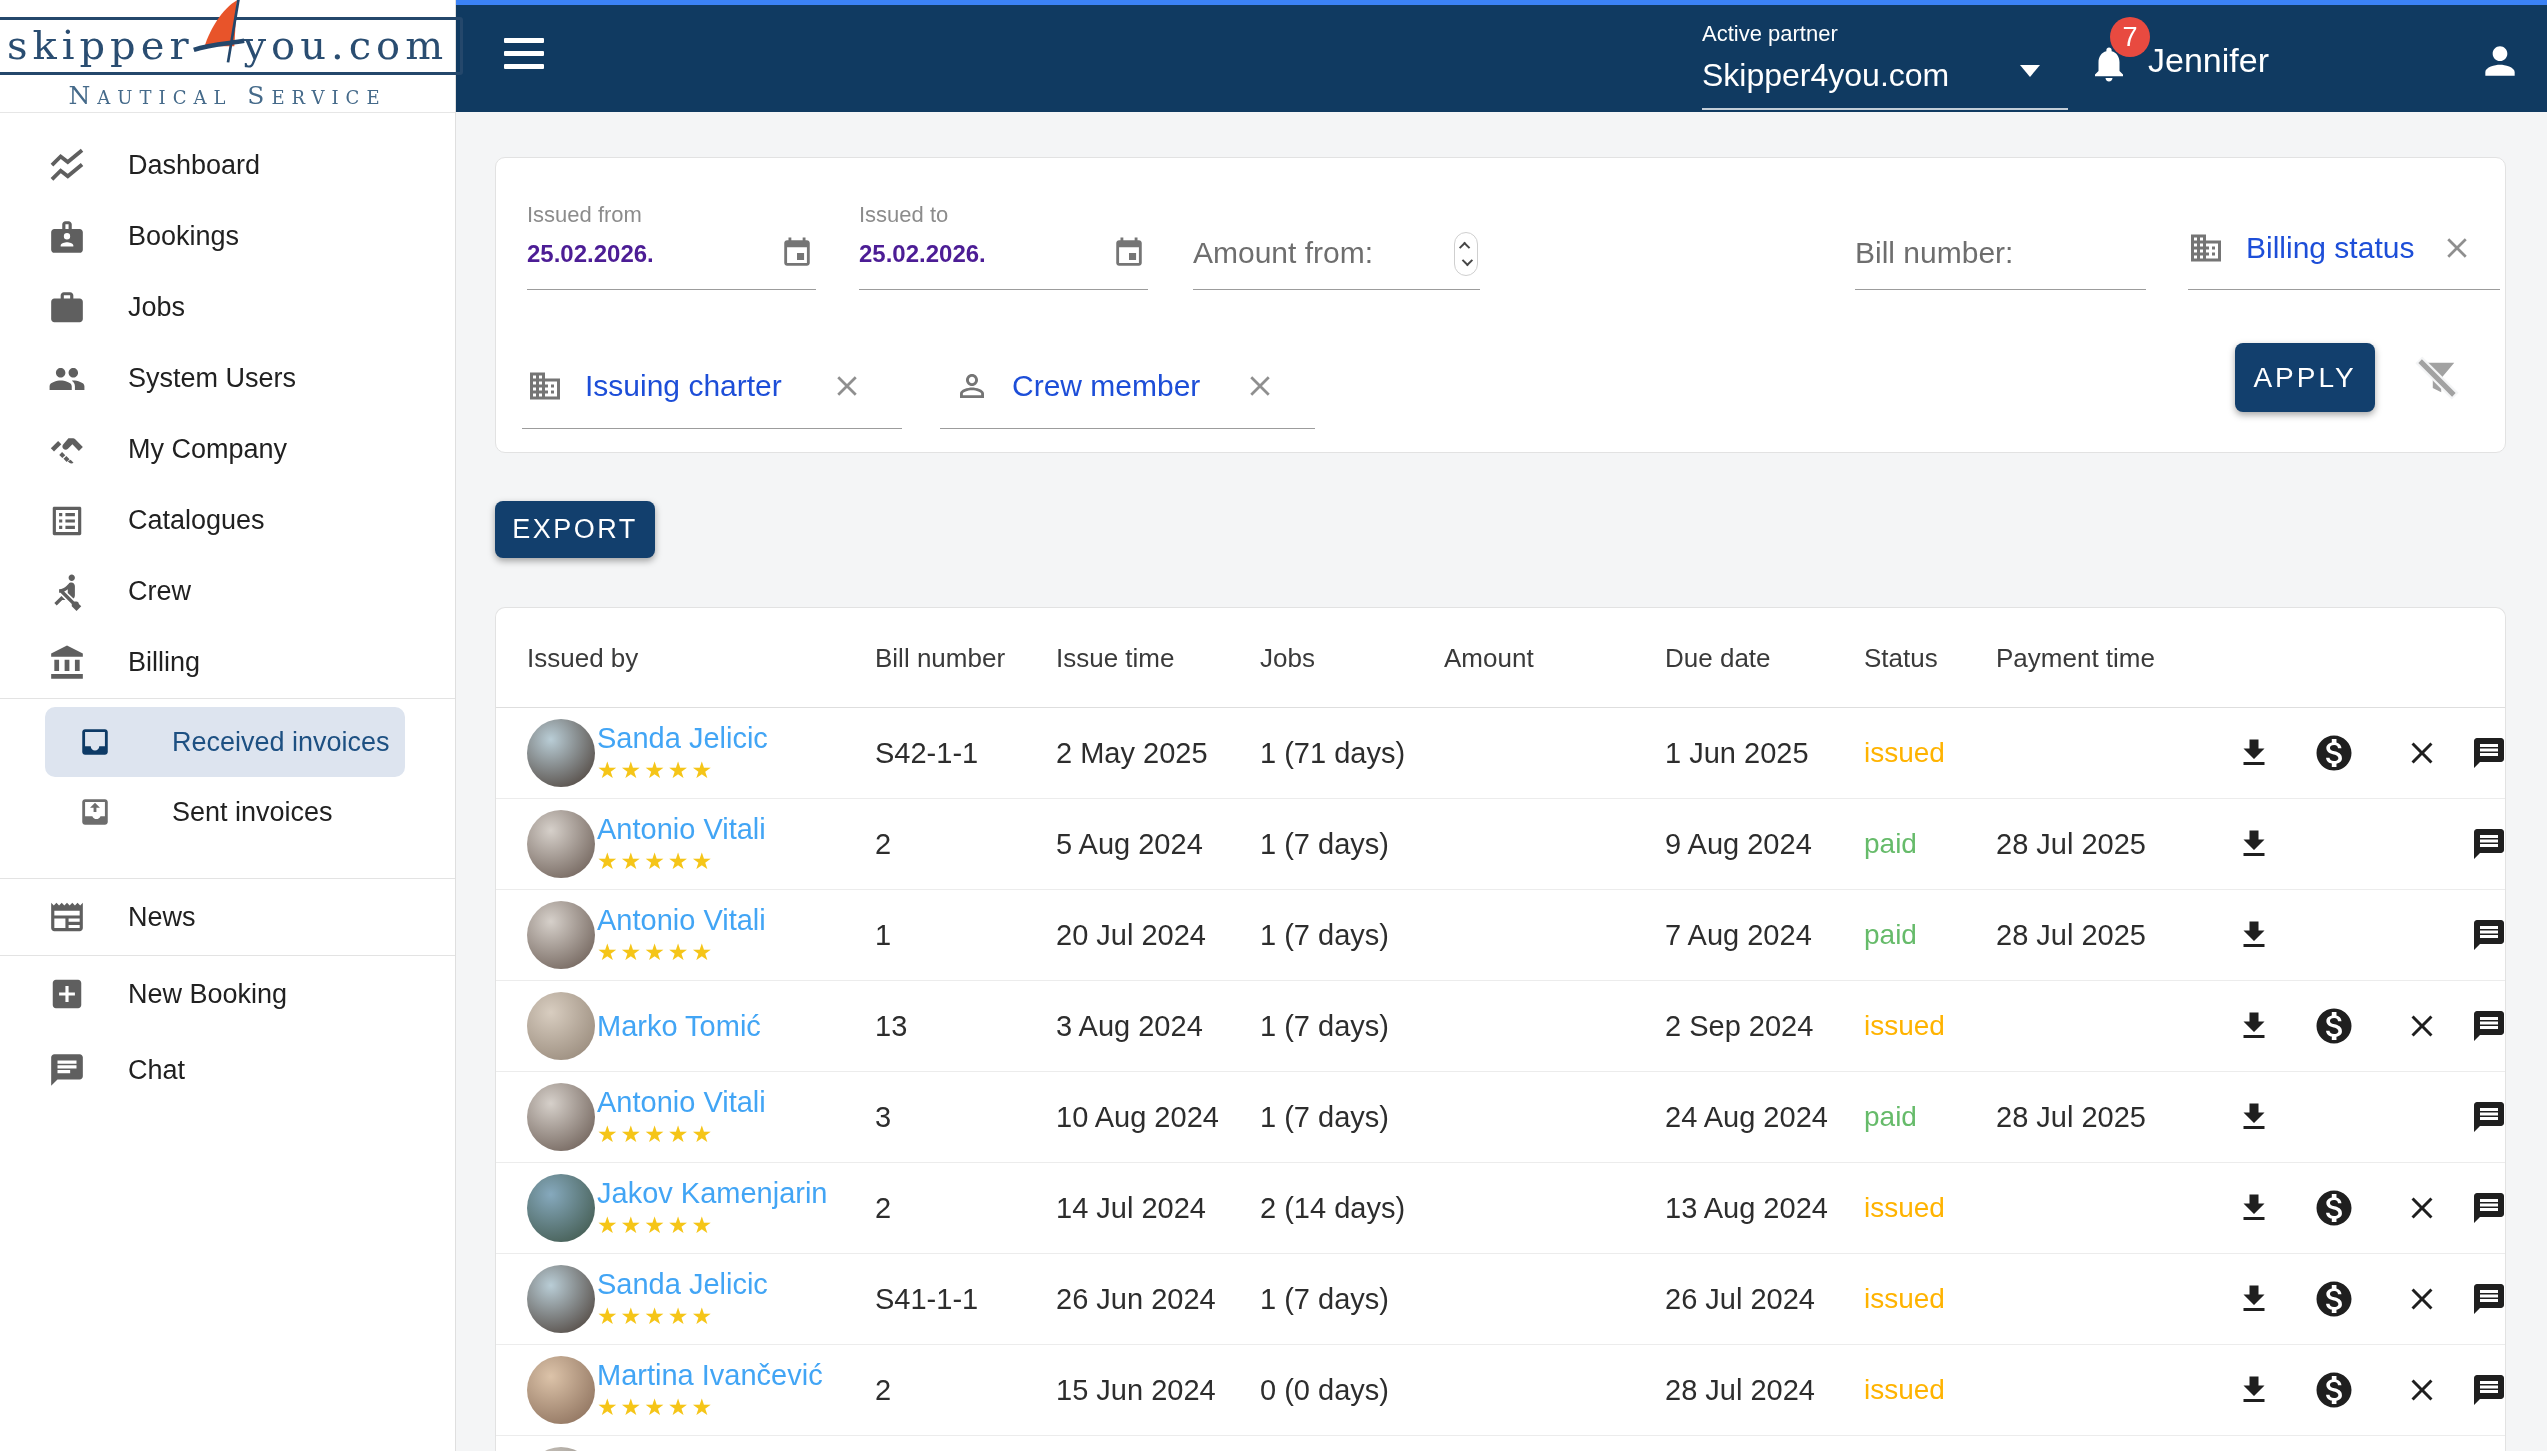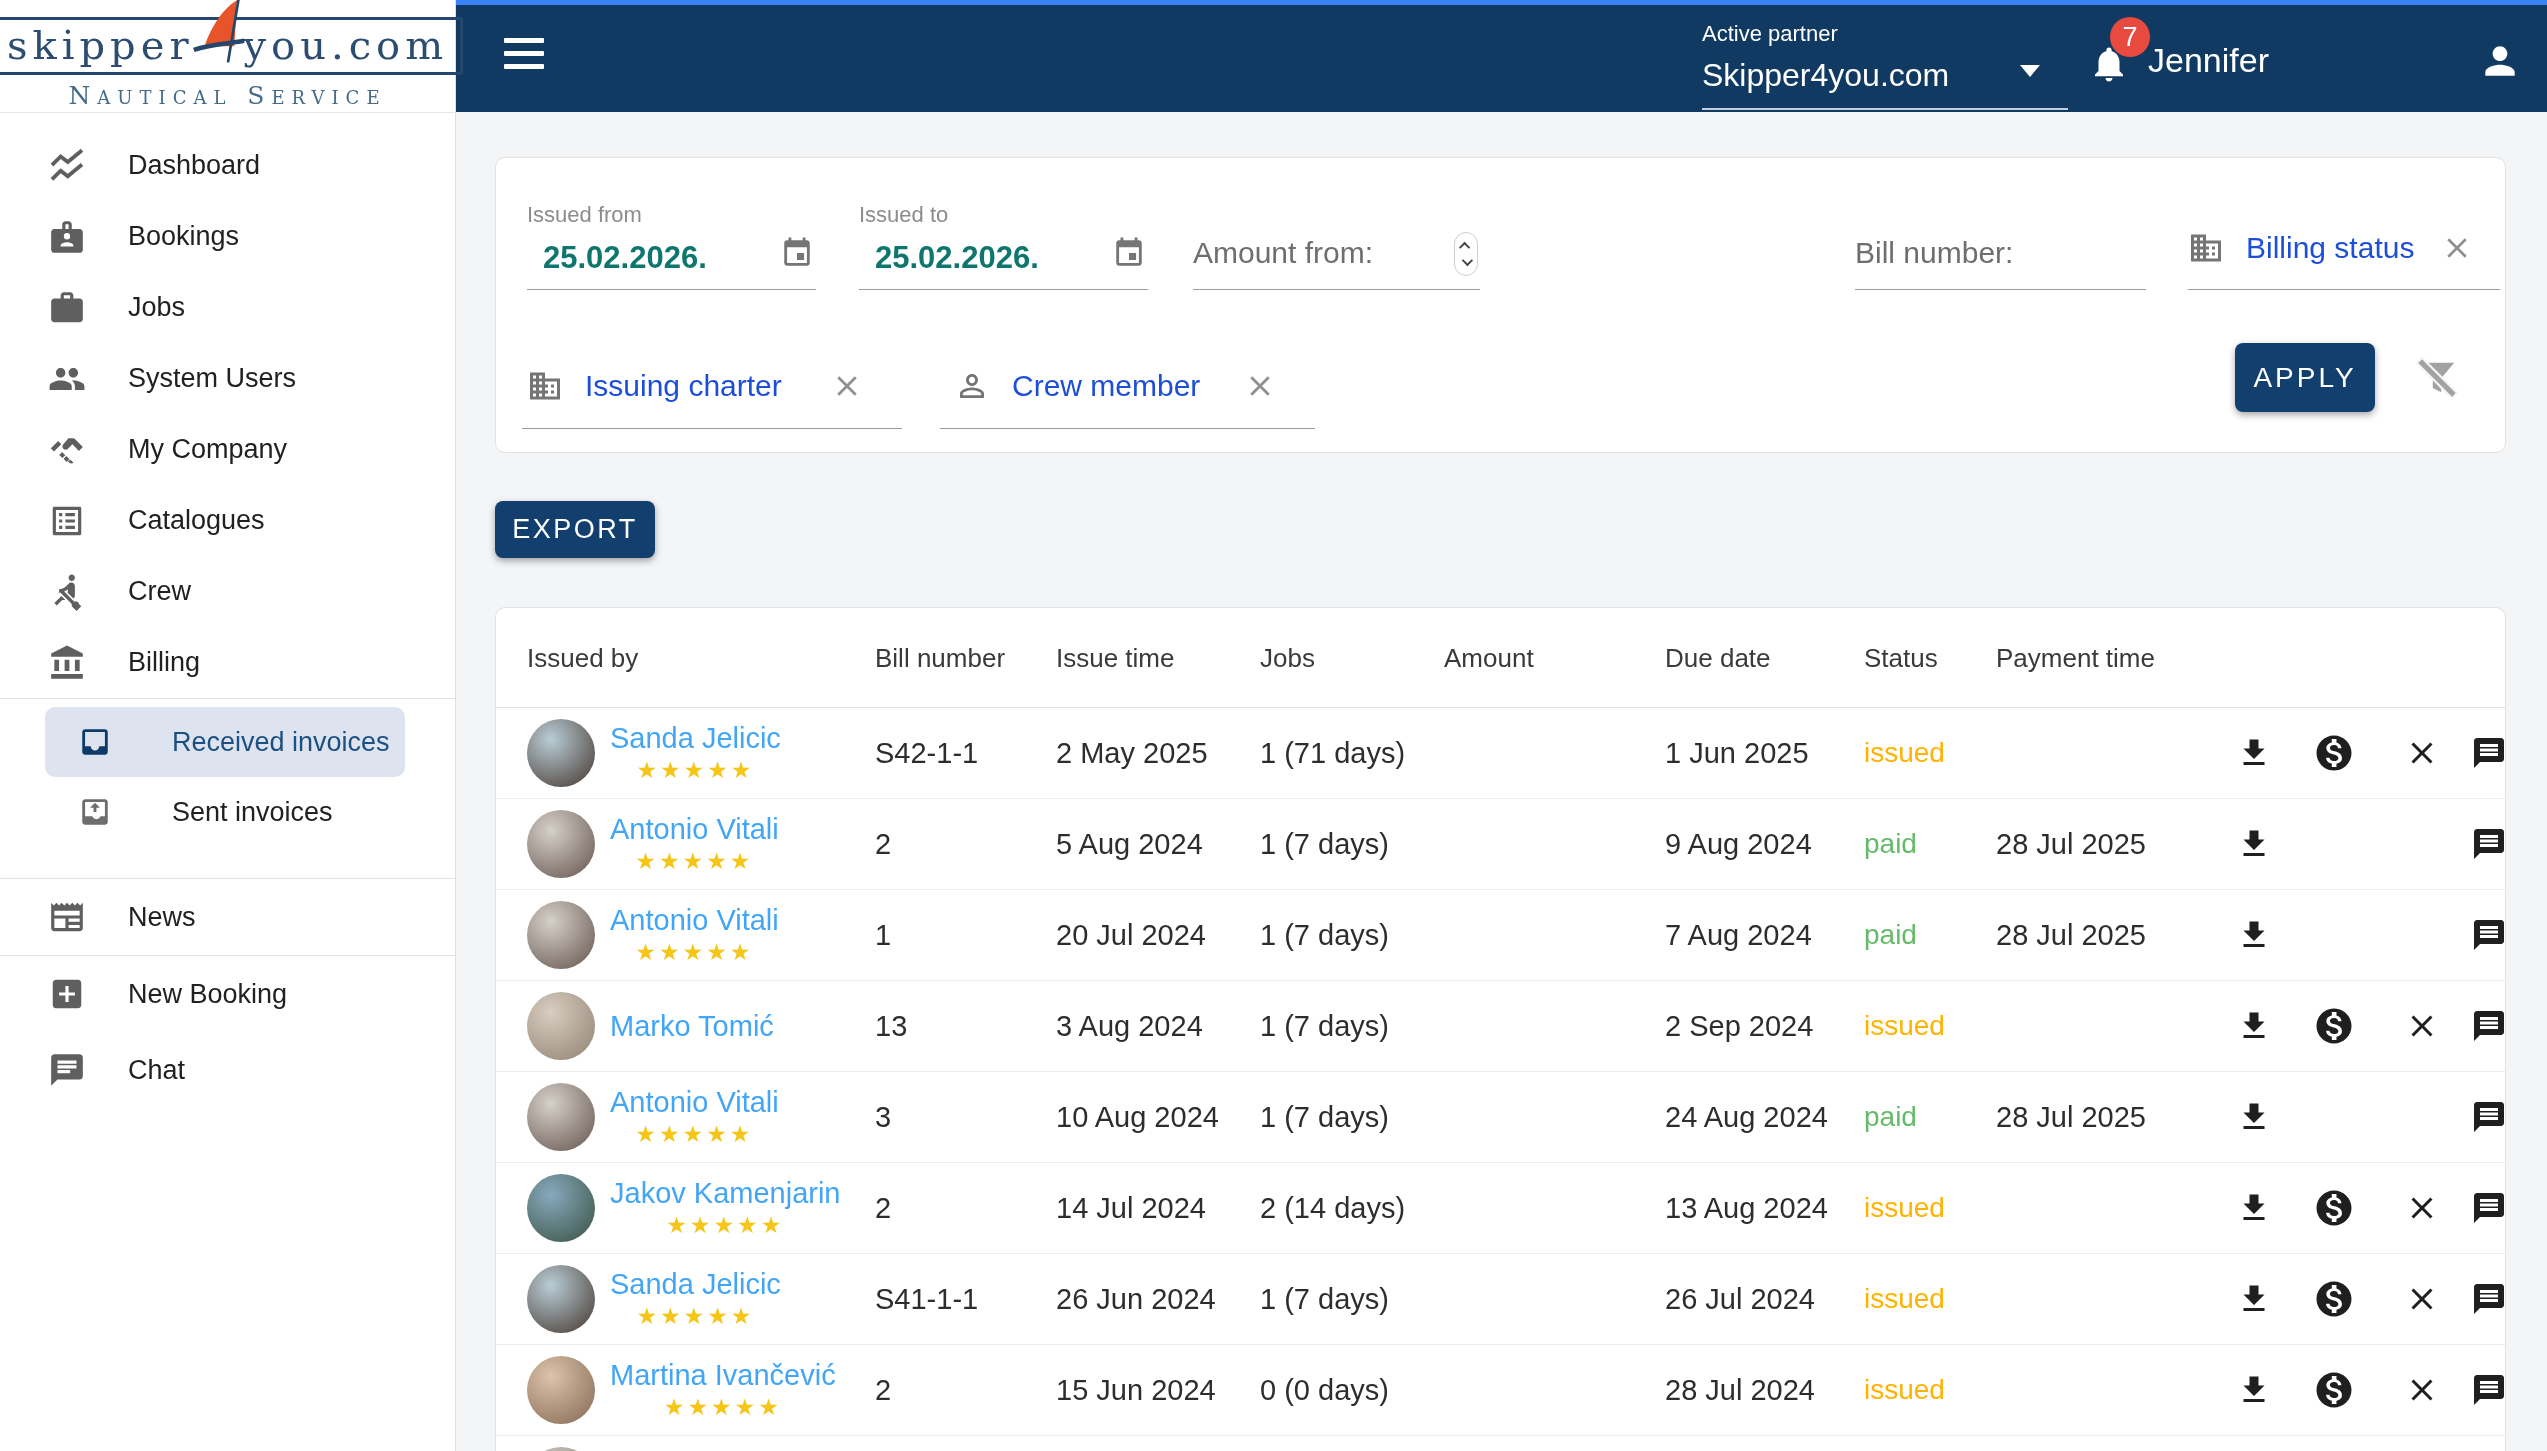--- a/index.html
+++ b/index.html
@@ -55,21 +55,21 @@
   .account { position:absolute; left:2022px; top:34px; width:44px; height:44px; color:#fff; cursor:pointer; }
 
   
   .main { position:absolute; left:456px; top:112px; width:2091px; height:1339px; overflow:hidden; }
   .card { background:#fff; border:1px solid #e2e2e2; border-radius:10px; }
 
   
   .filter-card { position:relative; margin:45px 0 0 39px; width:2011px; height:296px; }
   .f-field { position:absolute; top:44px; height:88px; border-bottom:1px solid #9c9c9c; }
   .f-label { font-size:22px; color:#8c8c8c; }
-  .f-value { font-size:31px; color:#0f766e; font-weight:bold; margin-top:12px;margin-left:16px; }
+  .f-value { font-size:24px; color:#4c1d95; font-weight:bold; margin-top:12px; }
   .f-ph { position:absolute; top:34px; font-size:30px; color:#6e6e6e; }
   .cal-icon { position:absolute; right:2px; top:34px; width:34px; height:34px; color:#757575; cursor:pointer; }
   .cal-icon svg, .b-icon svg, .p-icon svg { width:100%; height:100%; }
   .spinner { position:absolute; right:2px; top:30px; width:24px; height:44px; border:1.5px solid #cfcfcf;
     border-radius:12px; display:flex; flex-direction:column; align-items:center; justify-content:space-evenly; }
   .chev { width:8px; height:8px; border-left:2.4px solid #474747; border-top:2.4px solid #474747; }
   .chev.up { transform:rotate(45deg) translateY(2px); }
   .chev.down { transform:rotate(225deg) translateY(2px); }
   .f2-field { position:absolute; top:185px; height:86px; border-bottom:1px solid #9c9c9c;
     display:flex; align-items:center; }
@@ -90,21 +90,21 @@
 
   
   .table-card { position:relative; margin:49px 0 0 39px; width:2011px; height:896px;
     background:#fff; border:1px solid #e2e2e2; border-bottom:none; border-radius:10px 10px 0 0; overflow:hidden; }
   .thead { position:relative; height:100px; border-bottom:1px solid #dedede; }
   .th { position:absolute; top:0; line-height:100px; font-size:26px; color:#3a3a3a; }
   .c0 { left:31px; } .c1 { left:379px; } .c2 { left:560px; } .c3 { left:764px; }
   .c4 { left:948px; } .c5 { left:1169px; } .c6 { left:1368px; } .c7 { left:1500px; }
   .trow { position:relative; height:91px; border-bottom:1px solid #ececec; }
   .avatar { position:absolute; left:31px; top:11px; width:68px; height:68px; border-radius:50%; }
-  .who { position:absolute; left:114px; top:50%; transform:translateY(-50%);text-align:center; }
+  .who { position:absolute; left:101px; top:50%; transform:translateY(-50%); }
   .name { font-size:29px; color:#42a5f5; cursor:pointer; text-decoration:none; display:block; }
   .stars { font-size:23px; color:#f5c518; letter-spacing:3px; margin-top:2px; display:block; }
   .cell { position:absolute; top:50%; transform:translateY(-50%); font-size:29px; color:#2d2d2d; }
   .c-status { font-size:28px; }
   .c-status[data-status="issued"] { color:#ffb300; }
   .c-status[data-status="paid"] { color:#66bb6a; }
   .act { position:absolute; top:50%; transform:translateY(-50%); cursor:pointer; color:#1f1f1f; }
   .a-download { left:1740px; width:36px; height:36px; }
   .a-dollar { left:1817px; width:42px; height:42px; }
   .a-close { left:1908px; width:36px; height:36px; }

